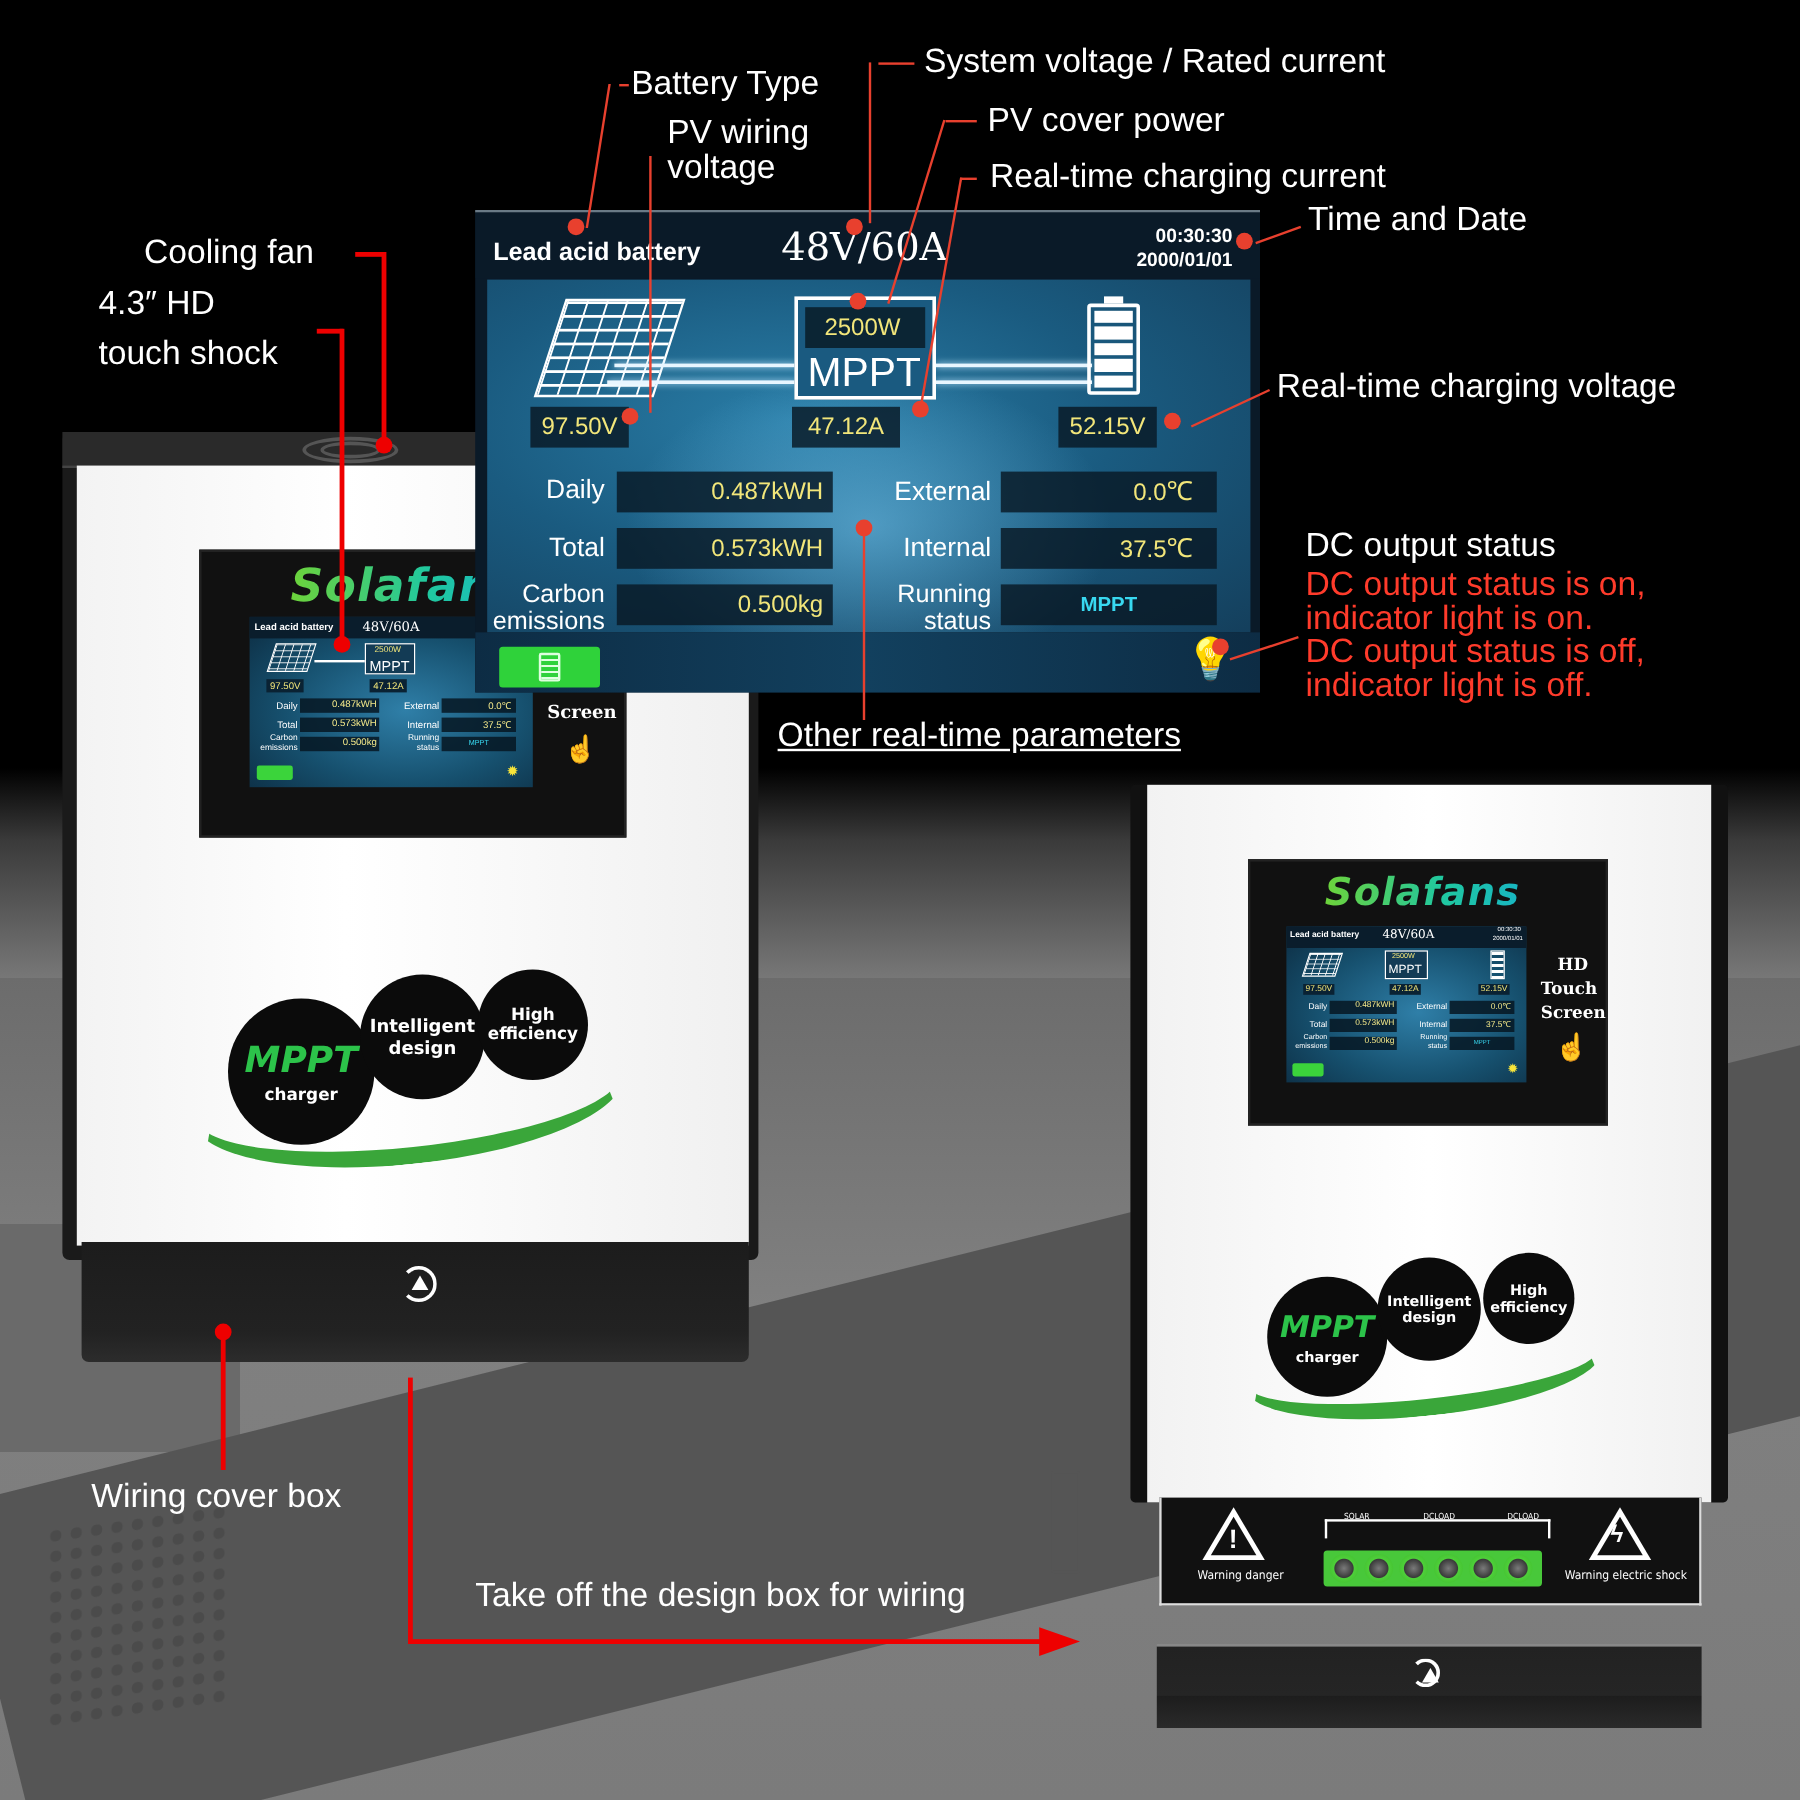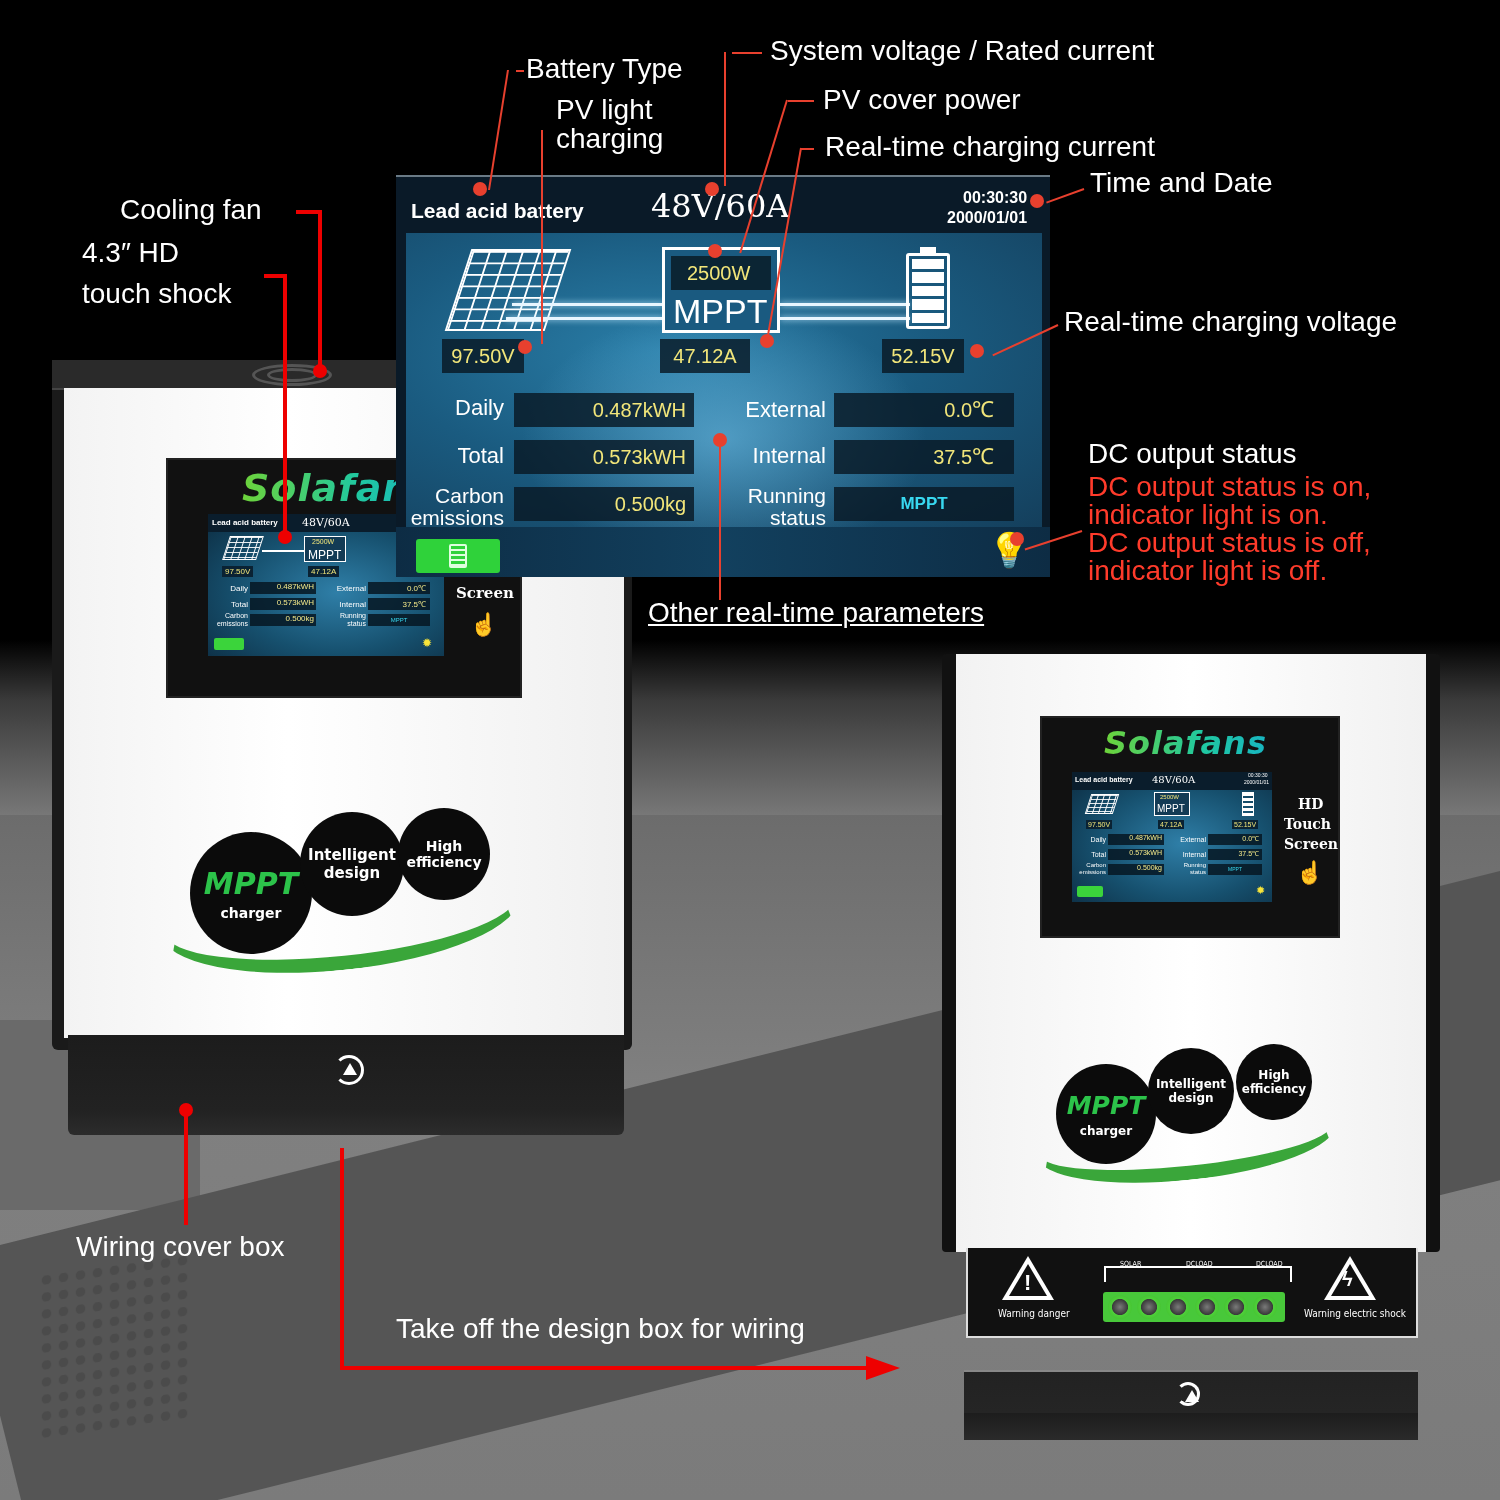--- a/index.html
+++ b/index.html
@@ -412,22 +412,22 @@
 <div class="rdot" style="left:278px;top:530px;"></div>
 
 <div class="rdot" style="left:179px;top:1103px;"></div>
 <div class="redline" style="left:184px;top:1110px;width:4px;height:115px;"></div>
 
 <div class="redline" style="left:340px;top:1148px;width:4px;height:222px;"></div>
 <div class="redline" style="left:340px;top:1366px;width:530px;height:4px;"></div>
 <div class="abs" style="left:866px;top:1356px;width:0;height:0;border-top:12px solid transparent;border-bottom:12px solid transparent;border-left:34px solid #e00;"></div>
 
 <div class="callout" style="left:526px;top:54px;">Battery Type</div>
-<div class="callout" style="left:556px;top:95px;">PV light</div>
-<div class="callout" style="left:556px;top:124px;">charging</div>
+<div class="callout" style="left:556px;top:95px;">PV wiring</div>
+<div class="callout" style="left:556px;top:124px;">voltage</div>
 <div class="callout" style="left:770px;top:36px;">System voltage / Rated current</div>
 <div class="callout" style="left:823px;top:85px;">PV cover power</div>
 <div class="callout" style="left:825px;top:132px;">Real-time charging current</div>
 <div class="callout" style="left:1090px;top:168px;">Time and Date</div>
 <div class="callout" style="left:120px;top:195px;">Cooling fan</div>
 <div class="callout" style="left:82px;top:238px;">4.3″ HD</div>
 <div class="callout" style="left:82px;top:279px;">touch shock</div>
 <div class="callout" style="left:1064px;top:307px;">Real-time charging voltage</div>
 <div class="callout" style="left:1088px;top:439px;">DC output status</div>
 <div class="callout red" style="left:1088px;top:472px;">DC output status is on,</div>

